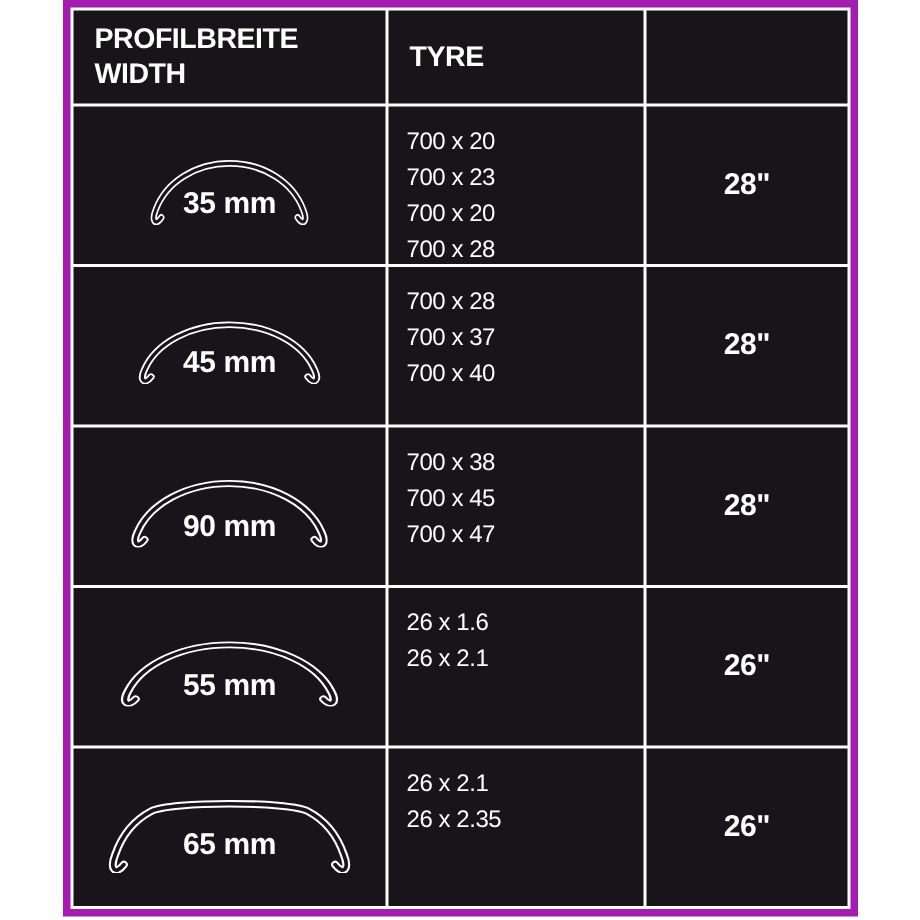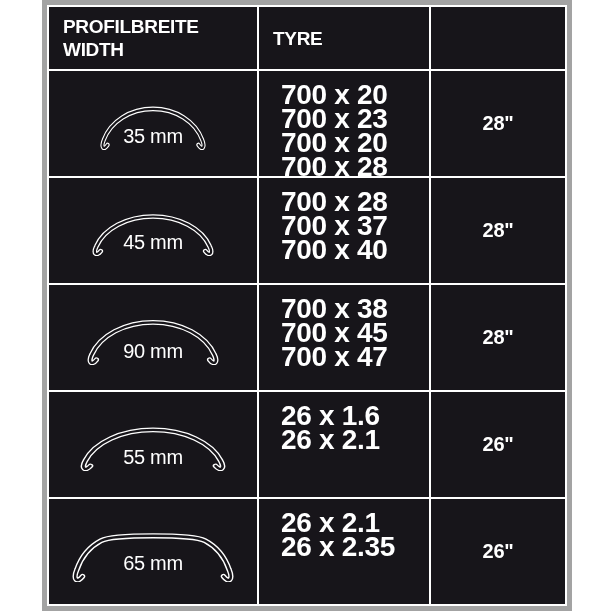--- a/index.html
+++ b/index.html
@@ -5,21 +5,21 @@
   html,body{margin:0;padding:0;}
   body{
     width:613px;height:613px;background:#ffffff;overflow:hidden;
     font-family:"Liberation Sans","DejaVu Sans",sans-serif;
     -webkit-font-smoothing:antialiased;
   }
   .table-outer{
     position:absolute;left:42px;top:0;
     width:530px;height:611px;
     box-sizing:border-box;
-    border:5px solid #a3a3a3;
+    border:5px solid #a21caf;
     padding:2px;
     background:#ffffff;
   }
   .grid{
     display:grid;
     grid-template-columns:208px 170px 134px;
     grid-template-rows:62px repeat(5,105px);
     gap:2px;
     background:#ffffff;
   }
@@ -32,38 +32,38 @@
     display:flex;flex-direction:column;justify-content:center;
     padding-left:14px;
     font-size:19px;line-height:23px;font-weight:700;
     letter-spacing:-0.3px;
   }
   .width-cell{
     display:flex;align-items:center;justify-content:center;
   }
   .tyre-cell{
     box-sizing:border-box;
-    padding:12px 0 0 22px;
-    font-size:28px;line-height:24px;font-weight:700;
+    padding:12px 0 0 12px;
+    font-size:16px;line-height:24px;font-weight:400;
     letter-spacing:-0.3px;
   }
   .tyre-cell span{display:block;}
   .wheel-cell{
     display:flex;align-items:center;justify-content:center;
     font-size:20px;font-weight:700;letter-spacing:-0.3px;
   }
   .fender{
     position:relative;
     display:flex;align-items:flex-end;justify-content:center;
   }
   .fender svg{display:block;}
   .mm-label{
     position:absolute;left:50%;transform:translateX(-50%);
     bottom:2px;
-    font-size:20px;font-weight:400;letter-spacing:-0.3px;
+    font-size:20px;font-weight:700;letter-spacing:-0.3px;
     color:#ffffff;white-space:nowrap;
   }
   .mm-label.raised{bottom:7px;}
 </style>
 </head>
 <body>
 
 <div class="table-outer">
   <div class="grid">
 

